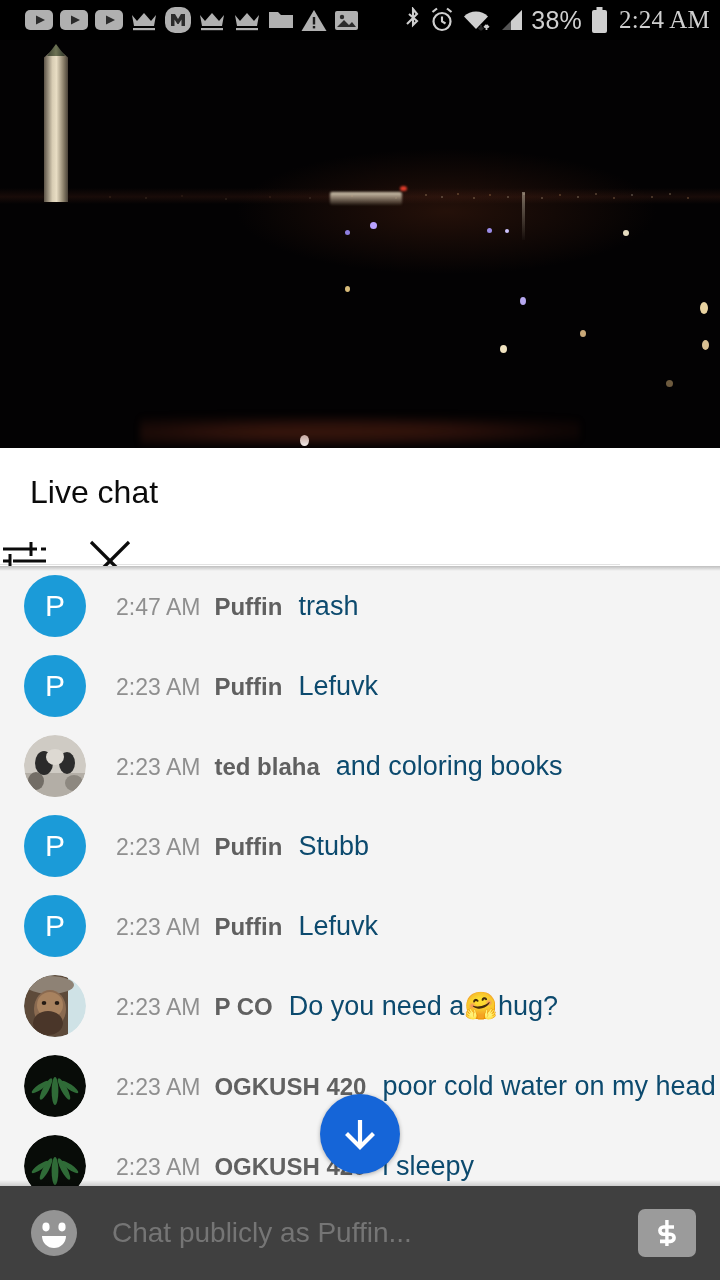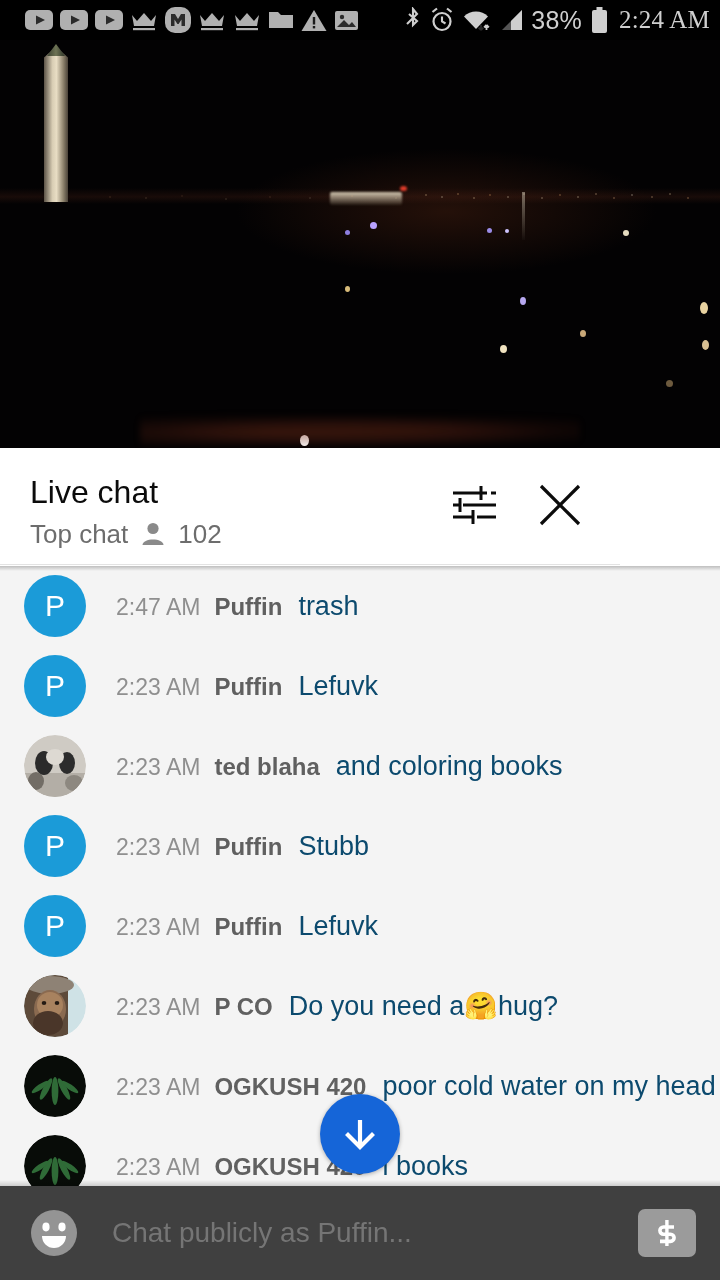--- a/index.html
+++ b/index.html
@@ -97,21 +97,21 @@
     position:absolute; left:140px; bottom:2px; width:440px; height:34px;
     background: radial-gradient(ellipse at 30% 60%, rgba(120,45,25,.38), transparent 65%),
                 radial-gradient(ellipse at 62% 55%, rgba(110,40,22,.3), transparent 65%);
     filter: blur(3px);
   }
 
   
   .chat-header {
     position:absolute; top:455px; left:0; width:620px; height:110px;
     background:#fff; border-bottom:1px solid #e3e3e3;
-    display:flex; align-items:flex-start;
+    display:flex; align-items:flex-start;flex-direction:column;
   }
   .ch-texts { padding:18px 0 0 30px; flex:1; }
   .ch-title { font-size:32px; color:#0b0b0b; line-height:38px; }
   .ch-sub { display:flex; align-items:center; gap:13px; margin-top:8px; }
   .ch-subtxt { font-size:26px; color:#6d6d6d; line-height:30px; }
   .ch-count { font-size:26px; color:#6d6d6d; line-height:30px; }
   .ch-actions { display:flex; align-items:center; gap:38px; padding:26px 36px 0 0; }
   .icon-btn { width:48px; height:48px; display:flex; align-items:center; justify-content:center; }
 
   
@@ -263,28 +263,20 @@
     <div class="dot" style="left:580px;top:290px;width:6px;height:7px;background:#c9a878;"></div>
     <div class="dot" style="left:666px;top:340px;width:7px;height:7px;background:#6d5a3e;"></div>
     <div class="dot" style="left:300px;top:395px;width:9px;height:11px;background:#ffffff;"></div>
     <div class="fgglow"></div>
 
   </div>
 
   <div class="chat-header">
     <div class="ch-texts">
       <div class="ch-title">Live chat</div>
-      <div class="ch-sub">
-        <span class="ch-subtxt">Top chat</span>
-        <svg width="24" height="26" viewBox="0 0 24 26">
-            <circle cx="12" cy="7.5" r="5.6" fill="#8a8a8a"></circle>
-            <path d="M1.5 24 C1.5 16.5 22.5 16.5 22.5 24 Z" fill="#8a8a8a"></path>
-          </svg>
-        <span class="ch-count">102</span>
-      </div>
     </div>
     <div class="ch-actions">
       <div class="icon-btn">
         <svg width="46" height="42" viewBox="0 0 46 42">
           <line x1="2" y1="9" x2="36" y2="9" stroke="#0b0b0b" stroke-width="3"></line>
           <line x1="40" y1="9" x2="45" y2="9" stroke="#0b0b0b" stroke-width="3"></line>
           <line x1="30" y1="2" x2="30" y2="16" stroke="#0b0b0b" stroke-width="3"></line>
           <line x1="2" y1="21" x2="8" y2="21" stroke="#0b0b0b" stroke-width="3"></line>
           <line x1="12" y1="21" x2="45" y2="21" stroke="#0b0b0b" stroke-width="3"></line>
           <line x1="9" y1="14" x2="9" y2="28" stroke="#0b0b0b" stroke-width="3"></line>
@@ -428,21 +420,21 @@
                 <ellipse cx="22" cy="34" rx="3" ry="12" transform="rotate(28 22 34)"></ellipse>
                 <ellipse cx="40" cy="34" rx="3" ry="12" transform="rotate(-28 40 34)"></ellipse>
                 <ellipse cx="16" cy="32" rx="2.6" ry="10" transform="rotate(55 16 32)"></ellipse>
                 <ellipse cx="46" cy="32" rx="2.6" ry="10" transform="rotate(-55 46 32)"></ellipse>
               </g>
             </svg>
           </div>
           <div class="msg-line">
             <span class="m-time">2:23 AM</span>
             <span class="m-author">OGKUSH 420</span>
-            <span class="m-text">i books</span>
+            <span class="m-text">i sleepy</span>
           </div>
         </div>
       </div>
     <div class="listshadow"></div>
   </div>
 
   <div class="scroll-fab">
     <svg width="44" height="44" viewBox="0 0 44 44">
       <line x1="22" y1="8" x2="22" y2="33" stroke="#fff" stroke-width="4.2"></line>
       <polyline points="10,23 22,35 34,23" stroke="#fff" stroke-width="4.2" fill="none" stroke-linecap="square"></polyline>

